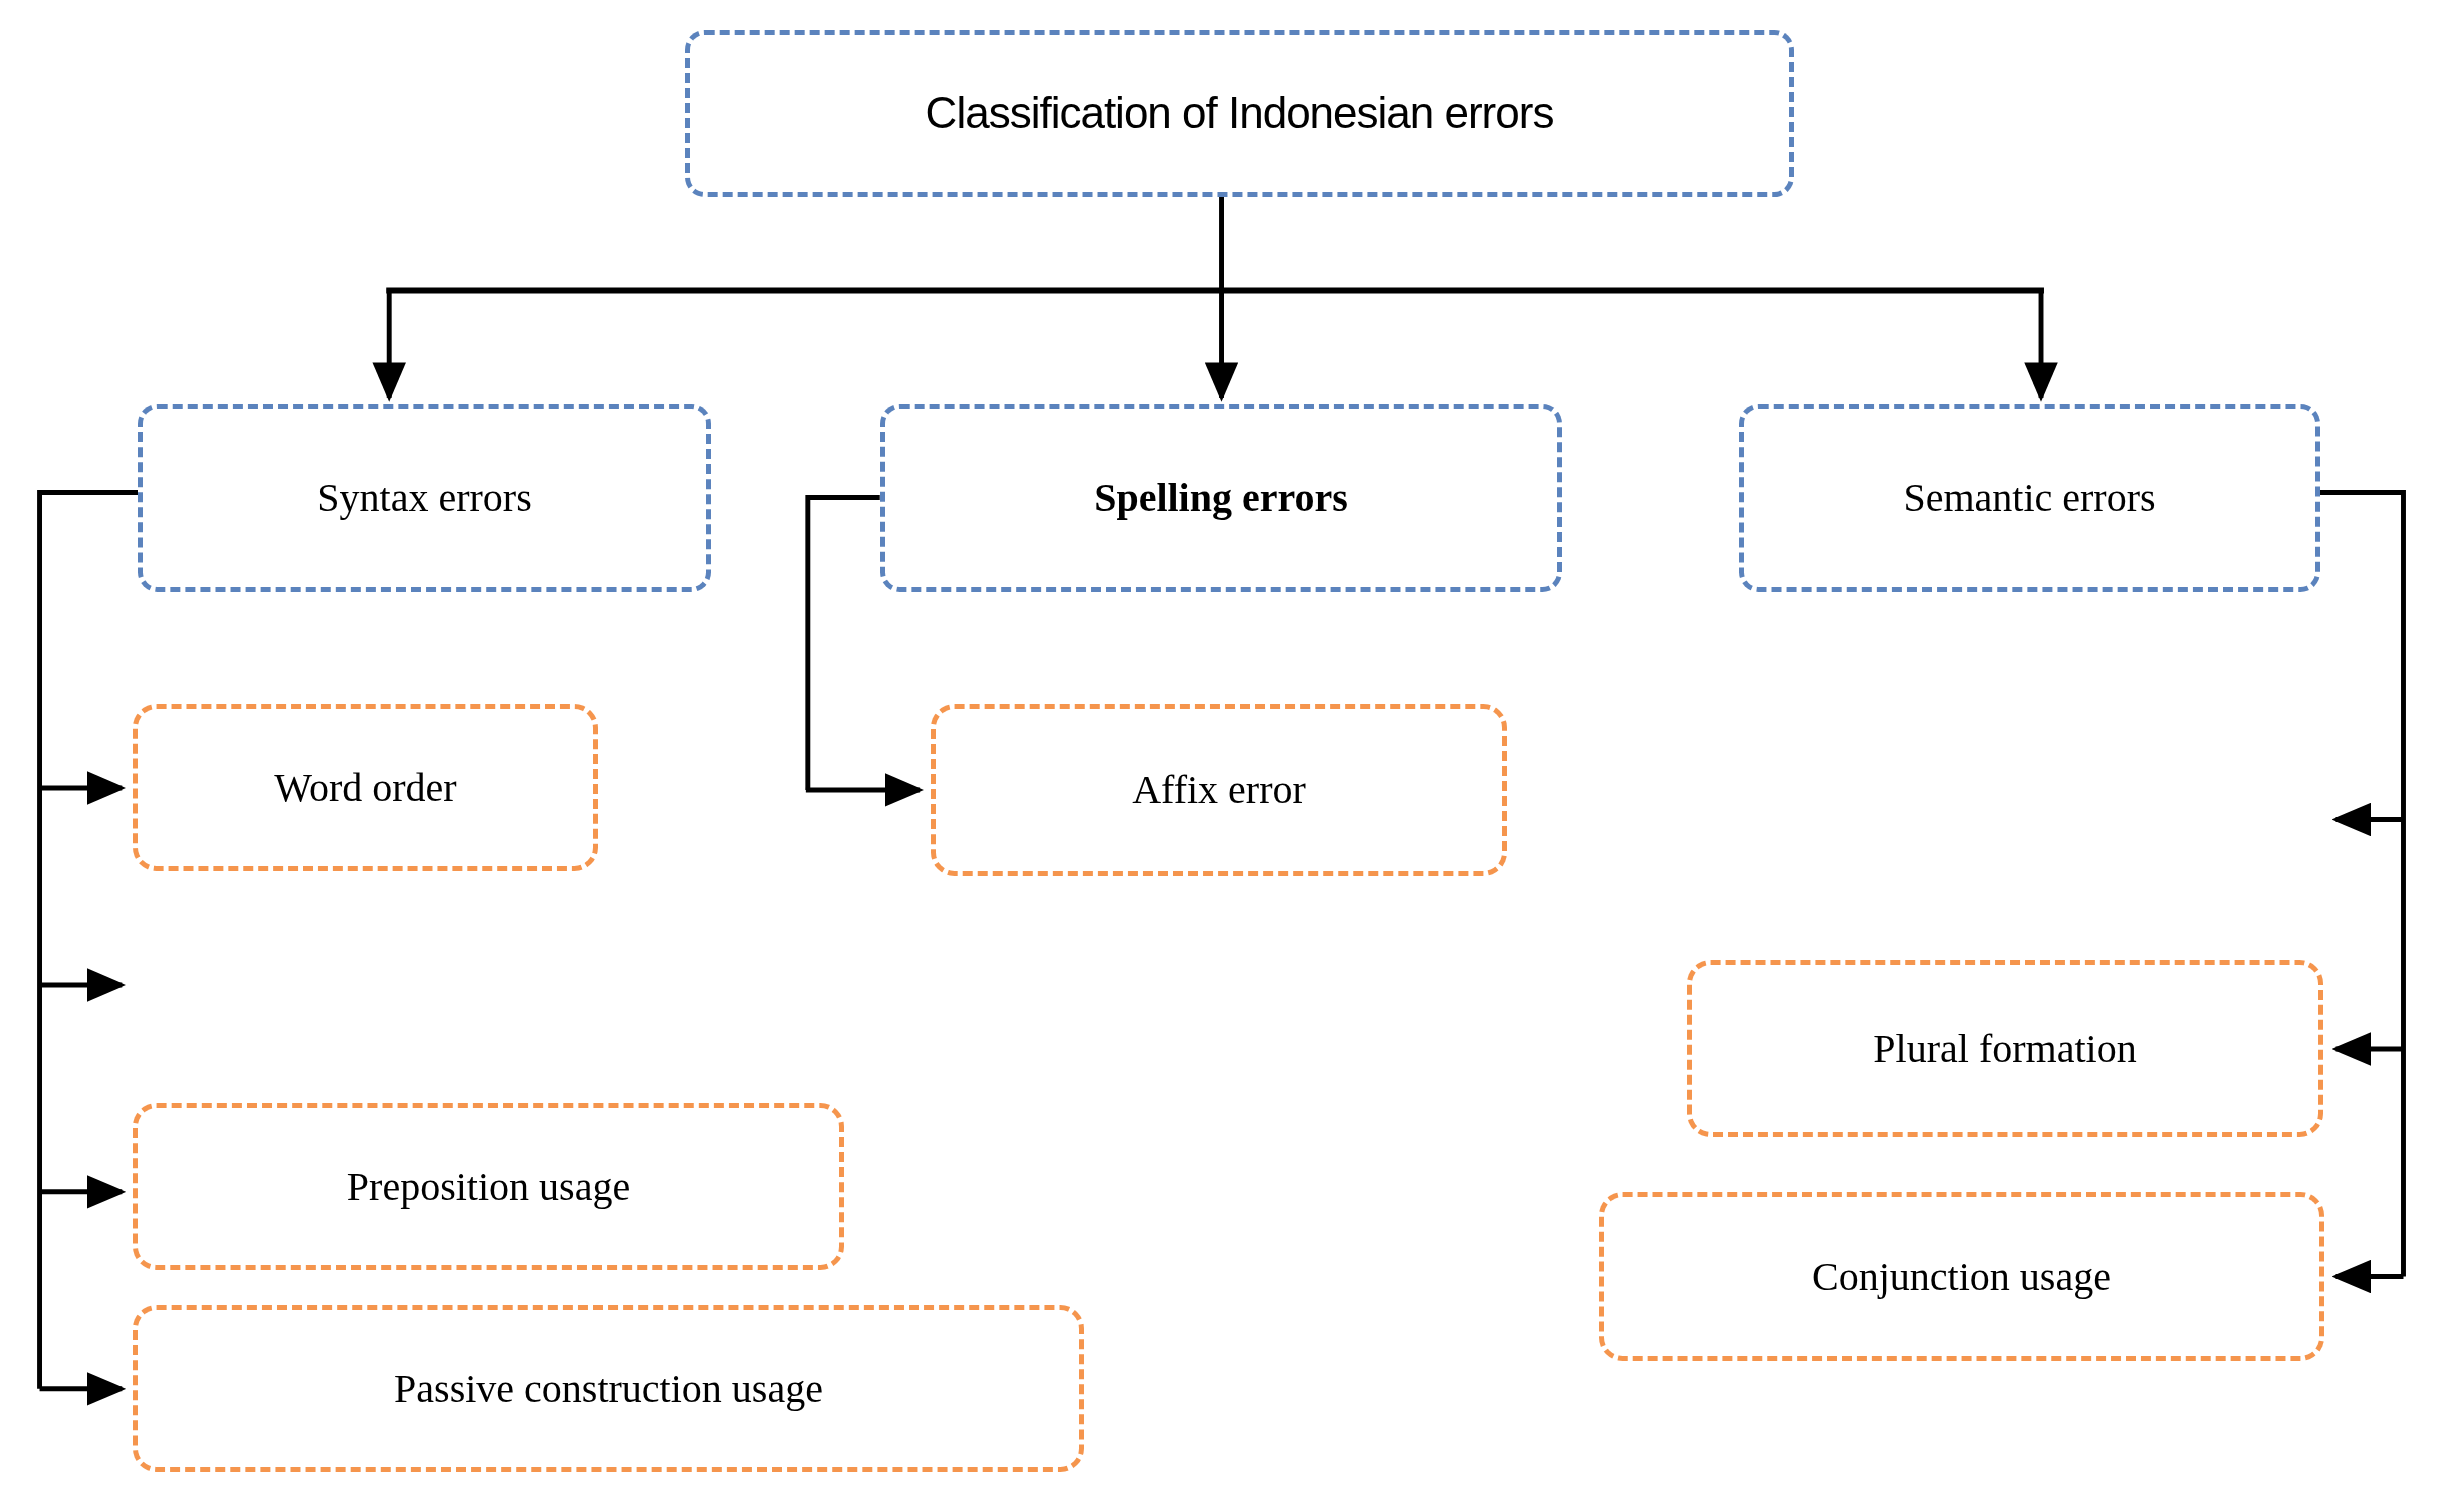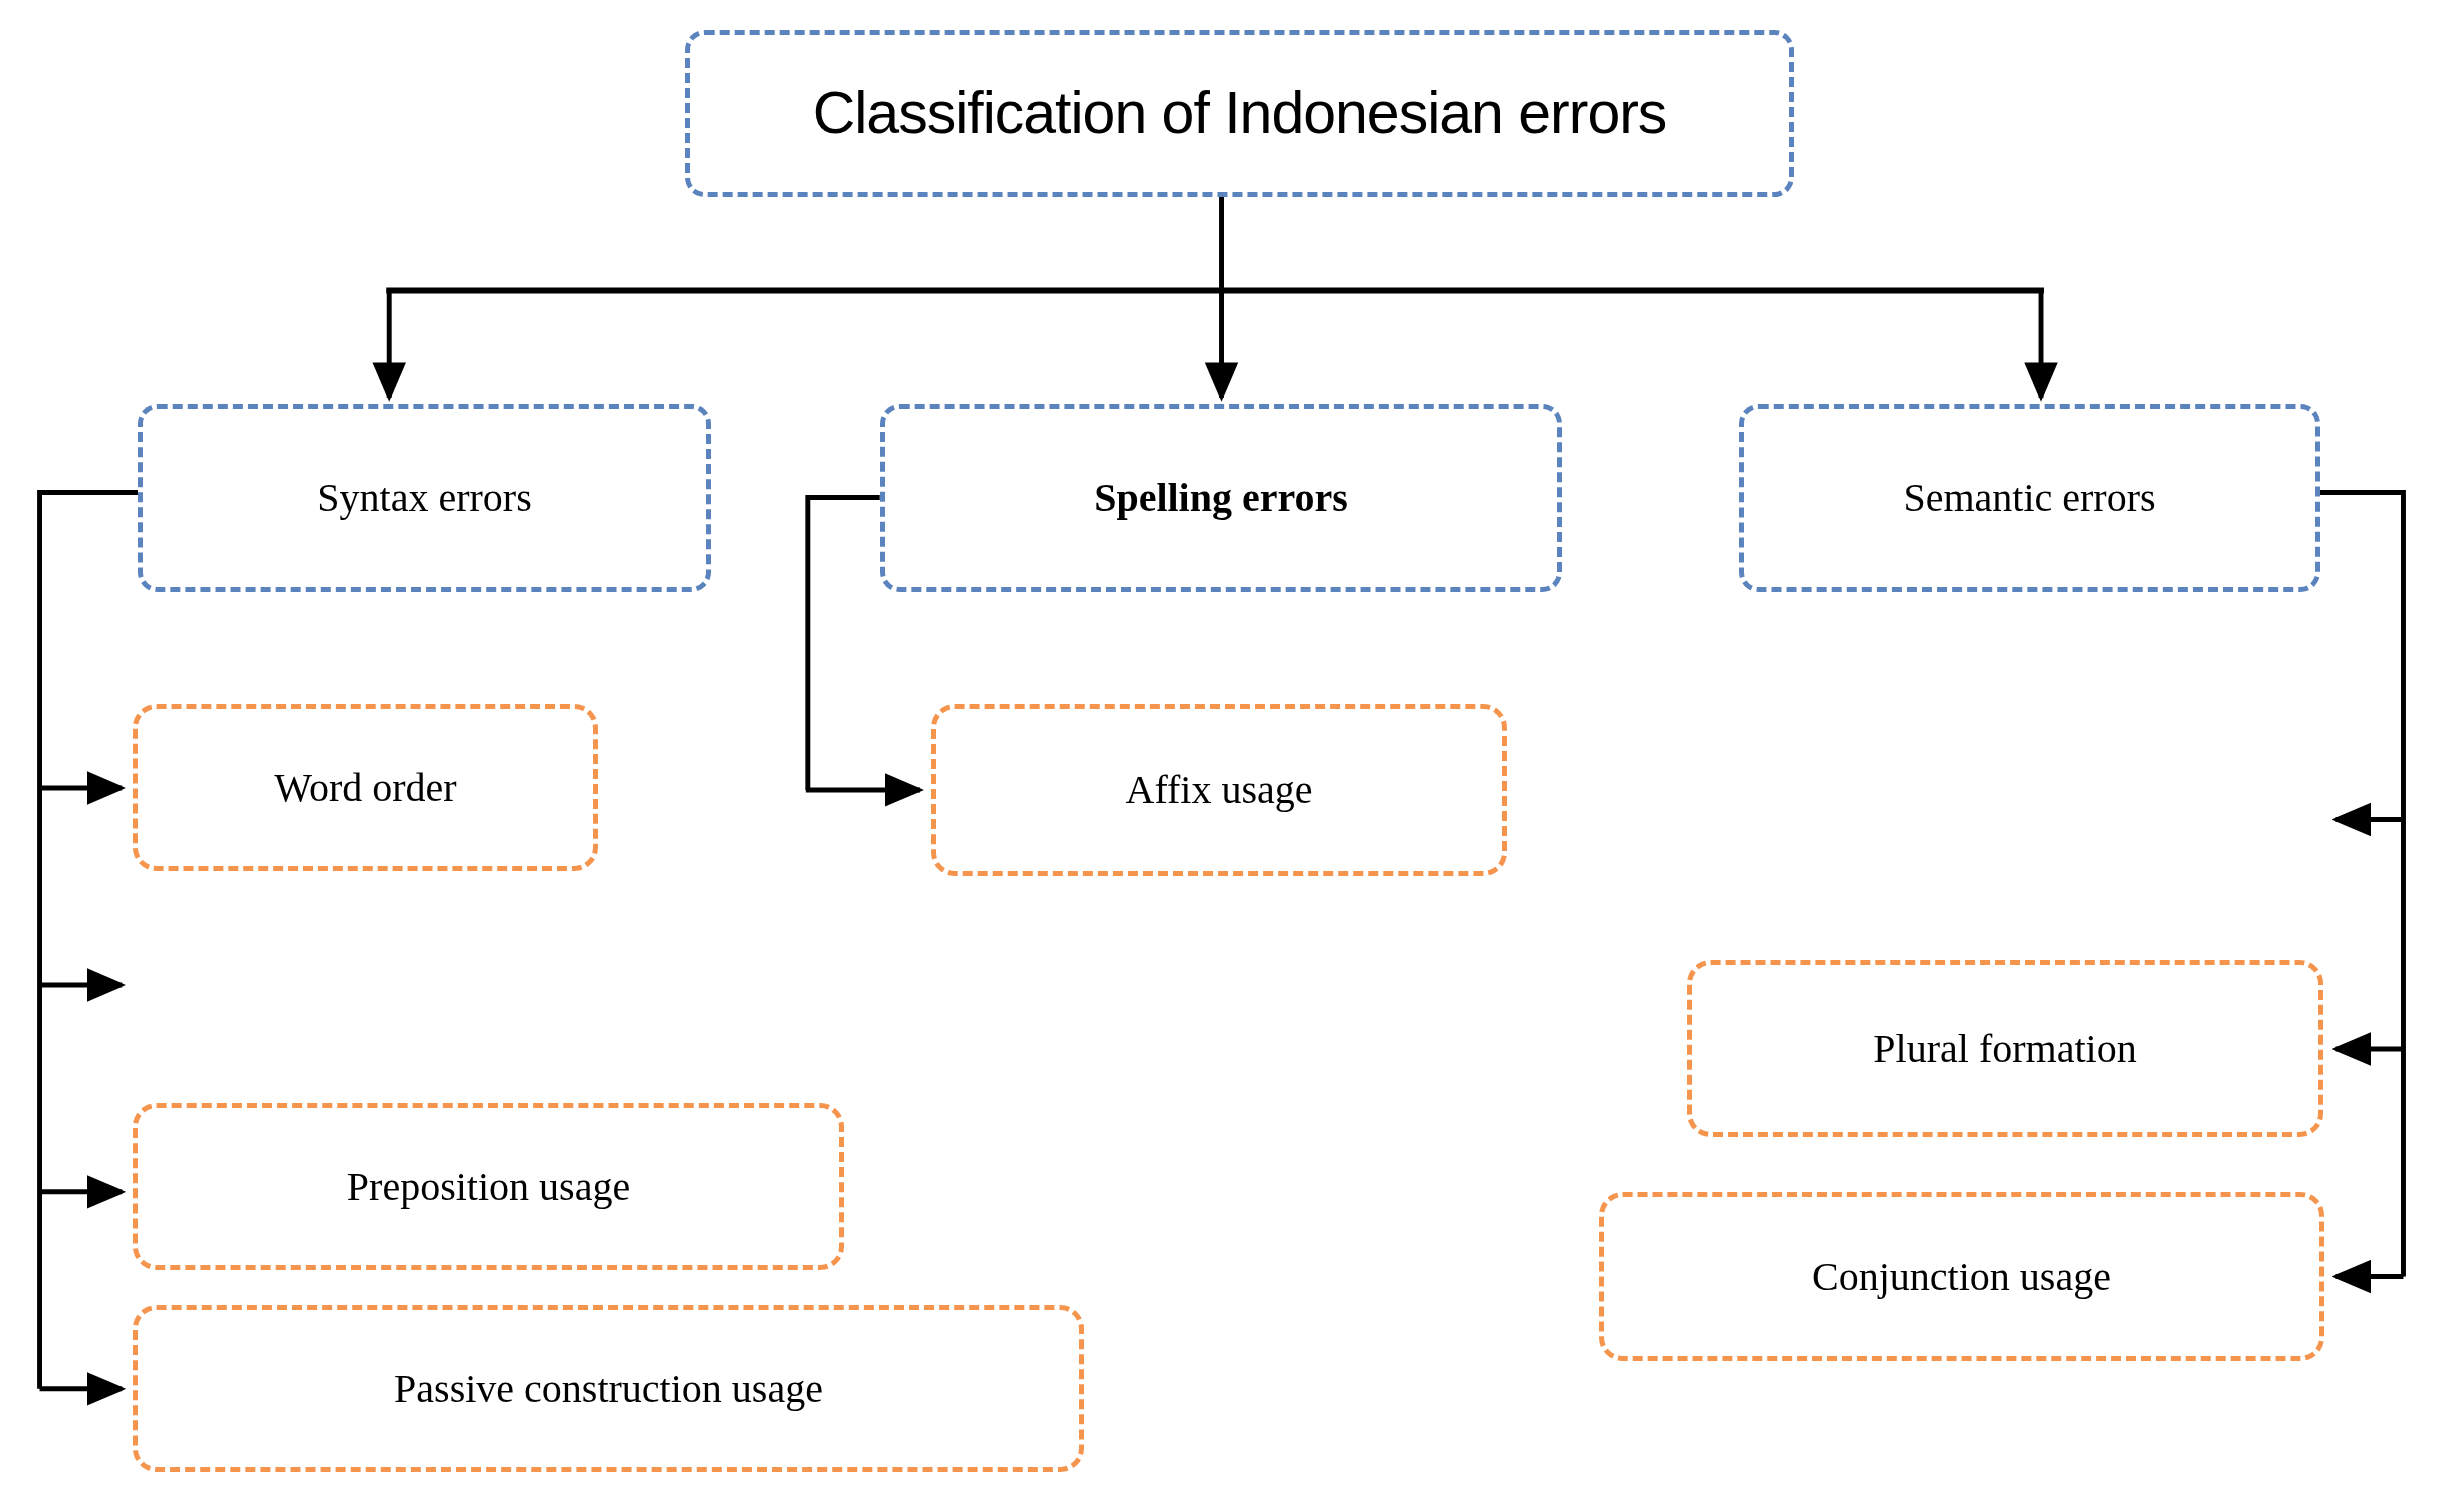--- a/index.html
+++ b/index.html
@@ -41,21 +41,21 @@
   }
   .lbl {
     font-family: "Liberation Serif", serif;
     font-size: 40px;
     color: #000000;
     line-height: 1.1;
     white-space: nowrap;
   }
   .root-lbl {
     font-family: "Liberation Sans", sans-serif;
-    font-size: 59px;
+    font-size: 44px;
     letter-spacing: -1px;
   }
   
   #node-root                { left: 685px;  top: 29.6px;   width: 1109px; height: 167px; }
   #node-syntax              { left: 138px;  top: 404px;  width: 573px;  height: 188px; }
   #node-spelling            { left: 880px;  top: 404px;  width: 682px;  height: 188px; font-weight: bold; }
   #node-semantic            { left: 1739px; top: 404px;  width: 581px;  height: 188px; }
   #node-word-order          { left: 133px;  top: 704px;  width: 465px;  height: 167px; align-items: center; }
   #node-syntactic-error     { left: 133px;  top: 901px;  width: 578px;  height: 167px; }
   #node-preposition-usage   { left: 133px;  top: 1103px; width: 711px;  height: 167px; }
@@ -122,21 +122,21 @@
     <span class="lbl">Word order</span>
   </div>
   <div class="node orange" id="node-preposition-usage">
     <span class="lbl">Preposition usage</span>
   </div>
   <div class="node orange" id="node-passive-construction">
     <span class="lbl">Passive construction usage</span>
   </div>
 
   <div class="node orange" id="node-affix-usage">
-    <span class="lbl">Affix usage</span>
+    <span class="lbl">Affix error</span>
   </div>
 
   <div class="node orange" id="node-plural-formation">
     <span class="lbl">Plural formation</span>
   </div>
   <div class="node orange" id="node-conjunction-usage">
     <span class="lbl">Conjunction usage</span>
   </div>
 
 </div>

